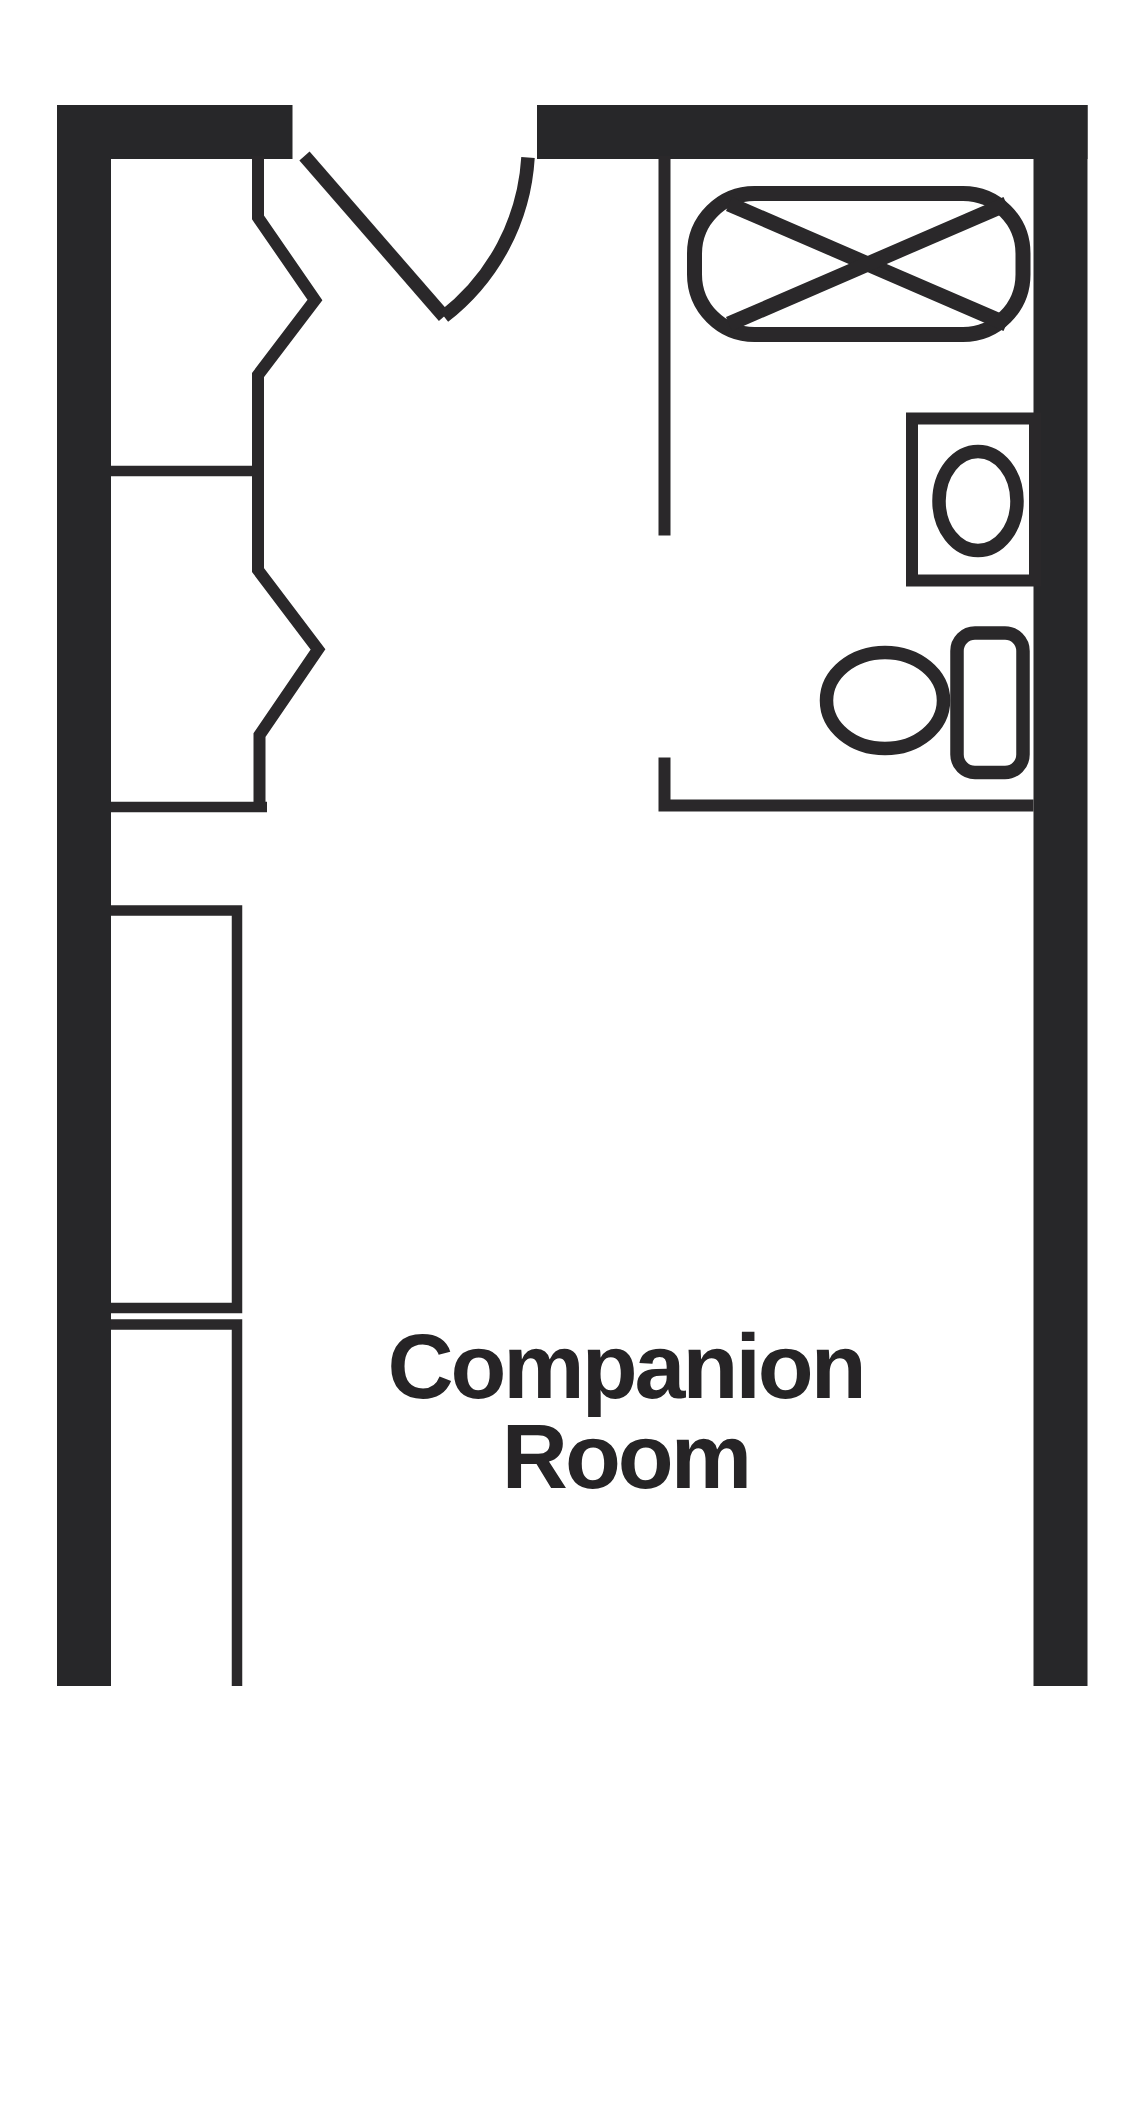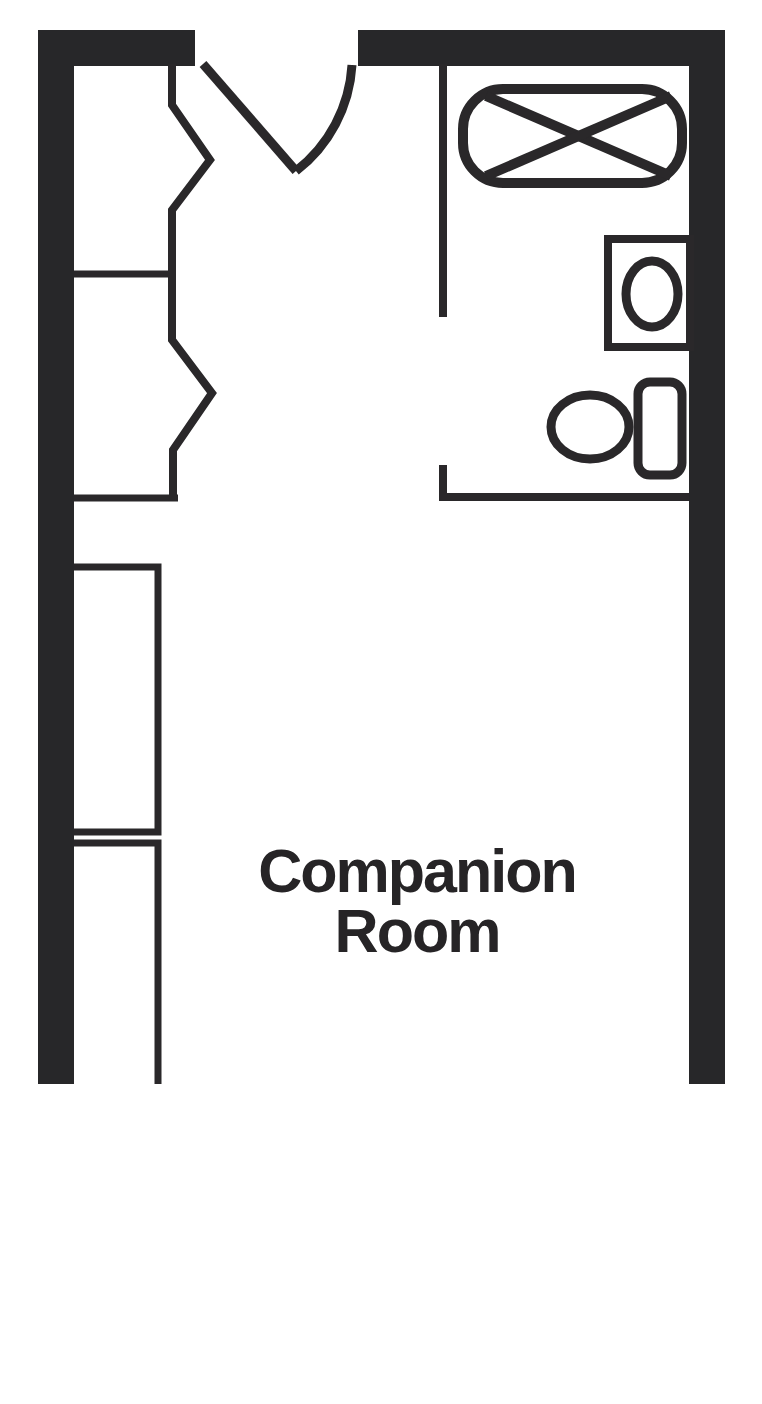--- a/index.html
+++ b/index.html
@@ -7,20 +7,21 @@
     padding: 0;
     background: var(--color-background, #ffffff);
   }
   .plan-canvas {
     position: relative;
     width: 762px;
     height: 1084px;
     background: var(--color-background, #ffffff);
     overflow: hidden;
     font-family: "Liberation Sans", sans-serif;
+    margin-top: 40px;
   }
   svg { display: block; }
   .wall {
     fill: var(--color-wall, #272729);
     stroke: none;
   }
   .ln {
     stroke: var(--color-line, #272729);
     fill: none;
     stroke-linecap: butt;

